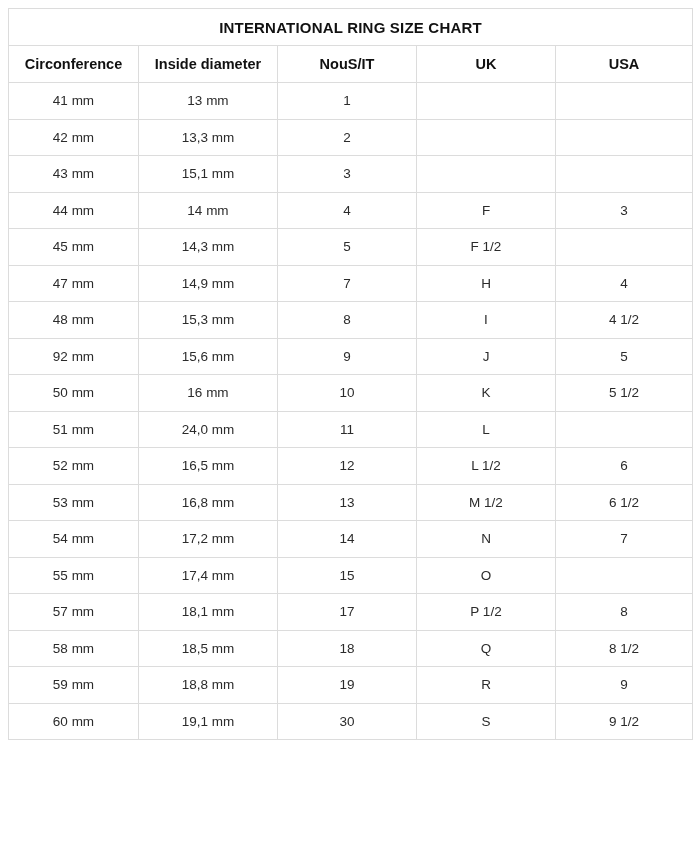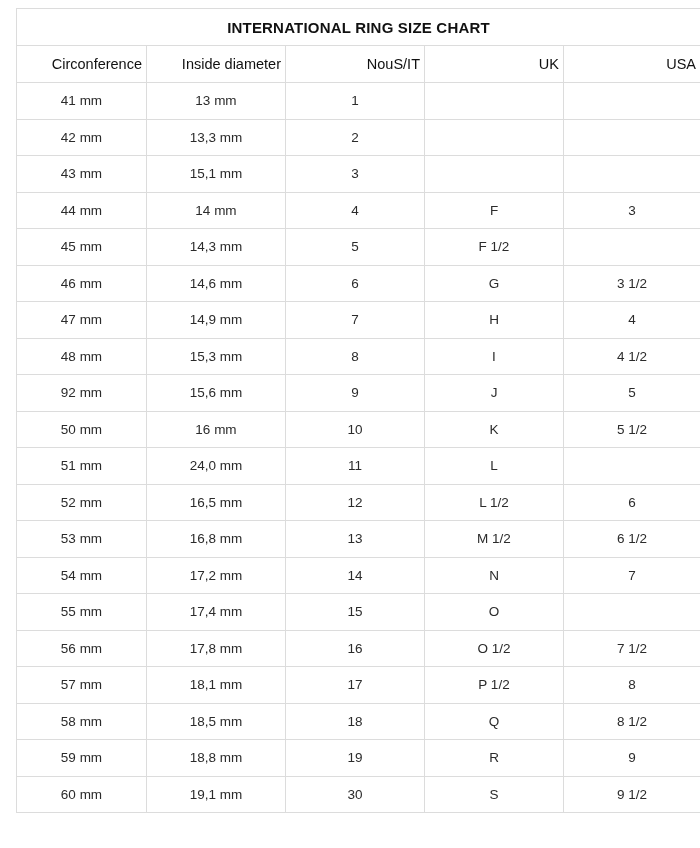--- a/index.html
+++ b/index.html
@@ -20,21 +20,20 @@
     width: 700px;
     height: 848px;
     padding: 8px 8px 23px 8px;
   }
 
   table.size-table {
     width: 684px;
     border-collapse: collapse;
     table-layout: fixed;
     border: 1px solid #dcdcdc;
-    margin-left: 8px;
   }
 
   table.size-table col.c-circ      { width: 130px; }
   table.size-table col.c-dia       { width: 139px; }
   table.size-table col.c-nous      { width: 139px; }
   table.size-table col.c-uk        { width: 139px; }
   table.size-table col.c-usa       { width: 137px; }
 
   .title-cell {
     height: 36px;
@@ -43,24 +42,24 @@
     font-size: 15px;
     font-weight: bold;
     letter-spacing: 0.2px;
     color: #111111;
     border-bottom: 1px solid #dcdcdc;
     padding: 0;
   }
 
   thead th.col-head {
     height: 36px;
-    text-align: right;
+    text-align: center;
     vertical-align: middle;
     font-size: 14.5px;
-    font-weight: normal;
+    font-weight: bold;
     color: #111111;
     border-right: 1px solid #dcdcdc;
     border-bottom: 1px solid #dcdcdc;
     padding: 0 4px;
   }
   thead th.col-head:last-child { border-right: none; }
 
   tbody td.data-cell {
     height: 35.5px;
     text-align: center;
@@ -130,27 +129,20 @@
         <td class="data-cell">3</td>
       </tr>
       <tr>
         <td class="data-cell">45 mm</td>
         <td class="data-cell">14,3 mm</td>
         <td class="data-cell">5</td>
         <td class="data-cell">F 1/2</td>
         <td class="data-cell"></td>
       </tr>
       <tr>
-        <td class="data-cell">46 mm</td>
-        <td class="data-cell">14,6 mm</td>
-        <td class="data-cell">6</td>
-        <td class="data-cell">G</td>
-        <td class="data-cell">3 1/2</td>
-      </tr>
-      <tr>
         <td class="data-cell">47 mm</td>
         <td class="data-cell">14,9 mm</td>
         <td class="data-cell">7</td>
         <td class="data-cell">H</td>
         <td class="data-cell">4</td>
       </tr>
       <tr>
         <td class="data-cell">48 mm</td>
         <td class="data-cell">15,3 mm</td>
         <td class="data-cell">8</td>
@@ -200,27 +192,20 @@
         <td class="data-cell">7</td>
       </tr>
       <tr>
         <td class="data-cell">55 mm</td>
         <td class="data-cell">17,4 mm</td>
         <td class="data-cell">15</td>
         <td class="data-cell">O</td>
         <td class="data-cell"></td>
       </tr>
       <tr>
-        <td class="data-cell">56 mm</td>
-        <td class="data-cell">17,8 mm</td>
-        <td class="data-cell">16</td>
-        <td class="data-cell">O 1/2</td>
-        <td class="data-cell">7 1/2</td>
-      </tr>
-      <tr>
         <td class="data-cell">57 mm</td>
         <td class="data-cell">18,1 mm</td>
         <td class="data-cell">17</td>
         <td class="data-cell">P 1/2</td>
         <td class="data-cell">8</td>
       </tr>
       <tr>
         <td class="data-cell">58 mm</td>
         <td class="data-cell">18,5 mm</td>
         <td class="data-cell">18</td>

